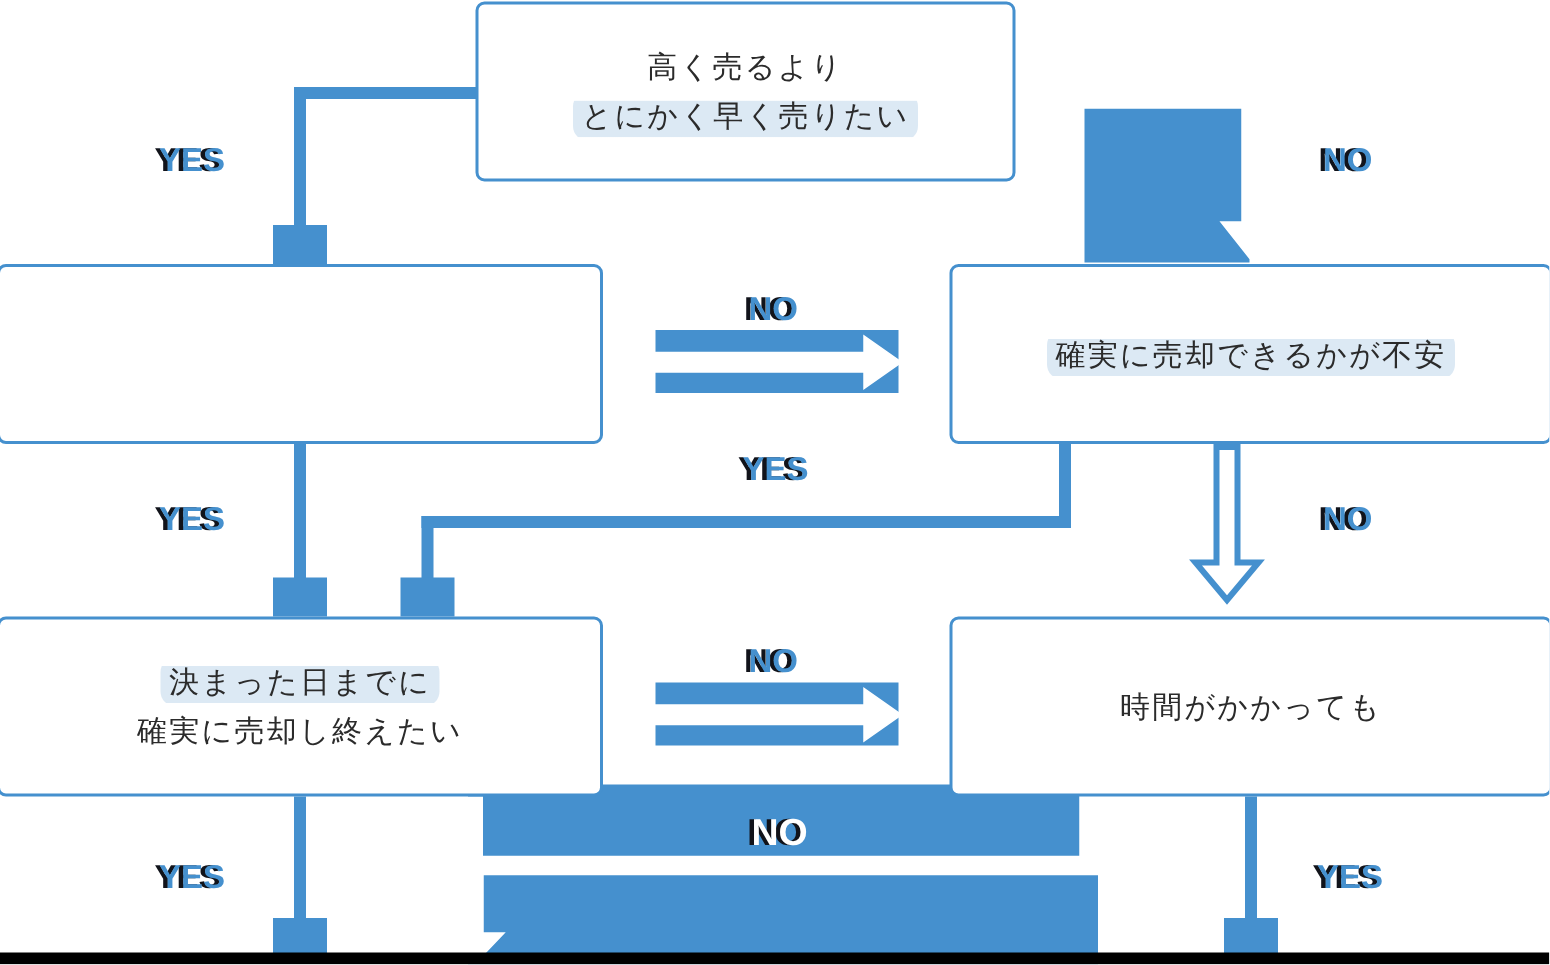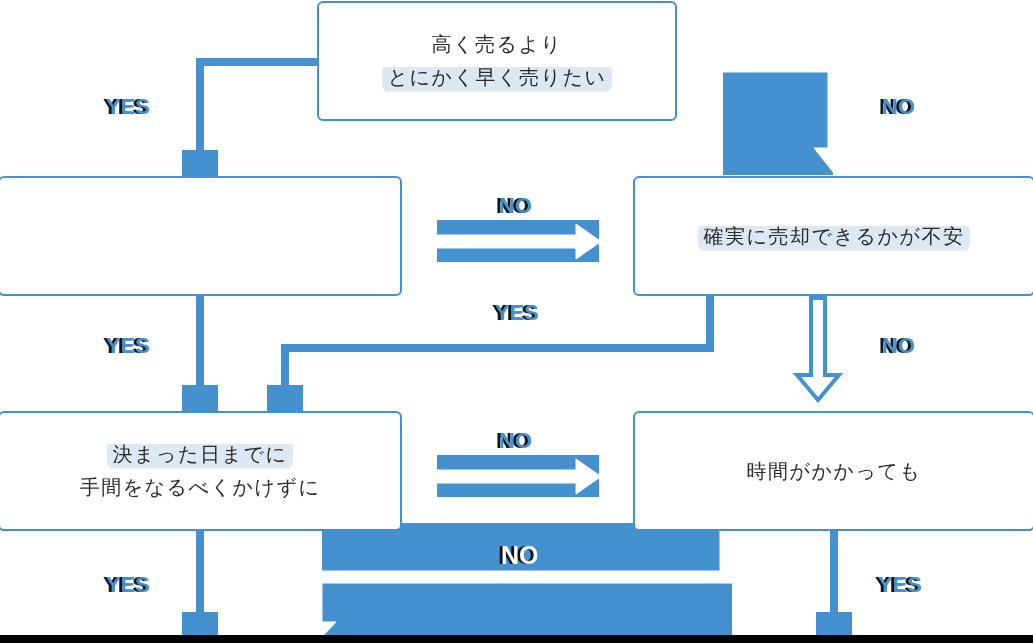--- a/index.html
+++ b/index.html
@@ -188,21 +188,21 @@
 
   <div class="node-box box-left-1">
   </div>
 
   <div class="node-box box-right-1">
     <div class="node-line hl">確実に売却できるかが不安</div>
   </div>
 
   <div class="node-box box-left-2">
     <div class="node-line hl">決まった日までに</div>
-    <div class="node-line">手間をなるべくかけずに</div>
+    <div class="node-line">確実に売却し終えたい</div>
   </div>
 
   <div class="node-box box-right-2">
     <div class="node-line">時間がかかっても</div>
   </div>
 
   <div class="yn" style="left:106px; top:96px;">
     <span class="shadow">YES</span>
     <span class="front">YES</span>
   </div>

